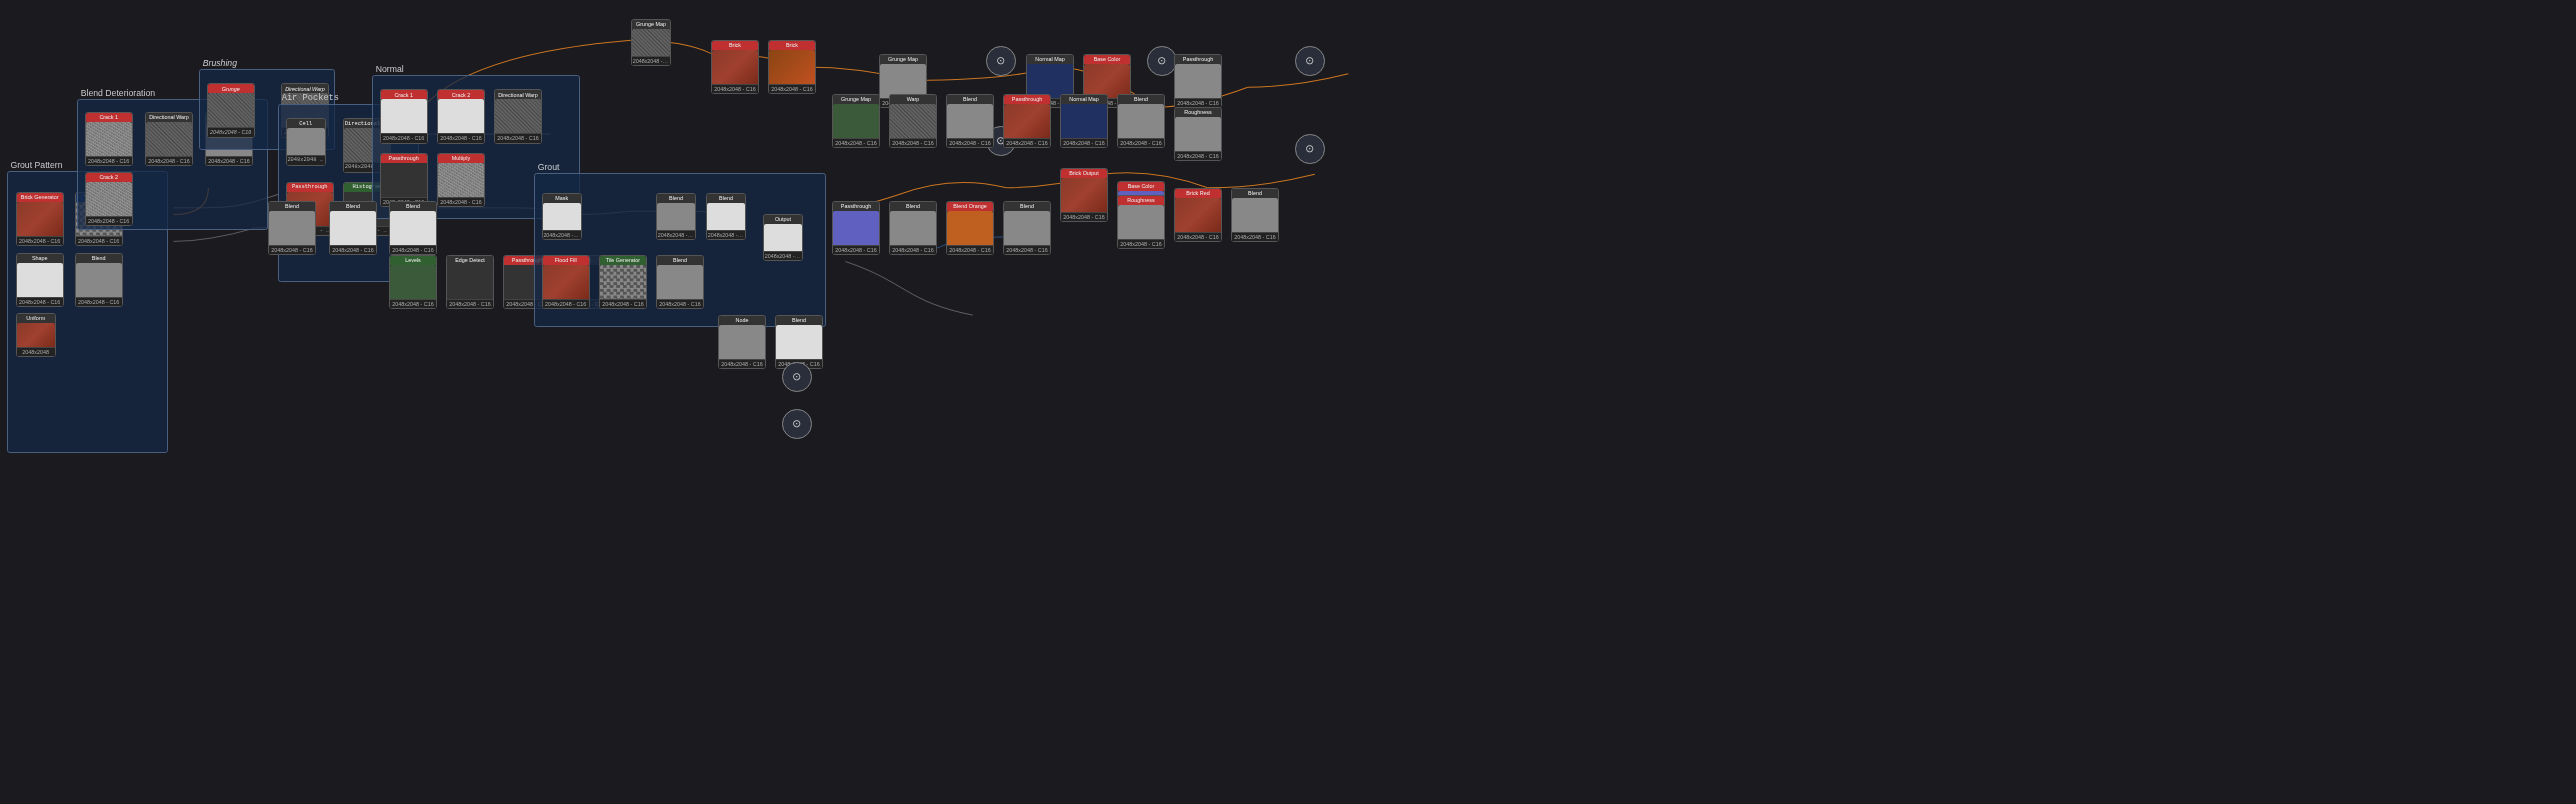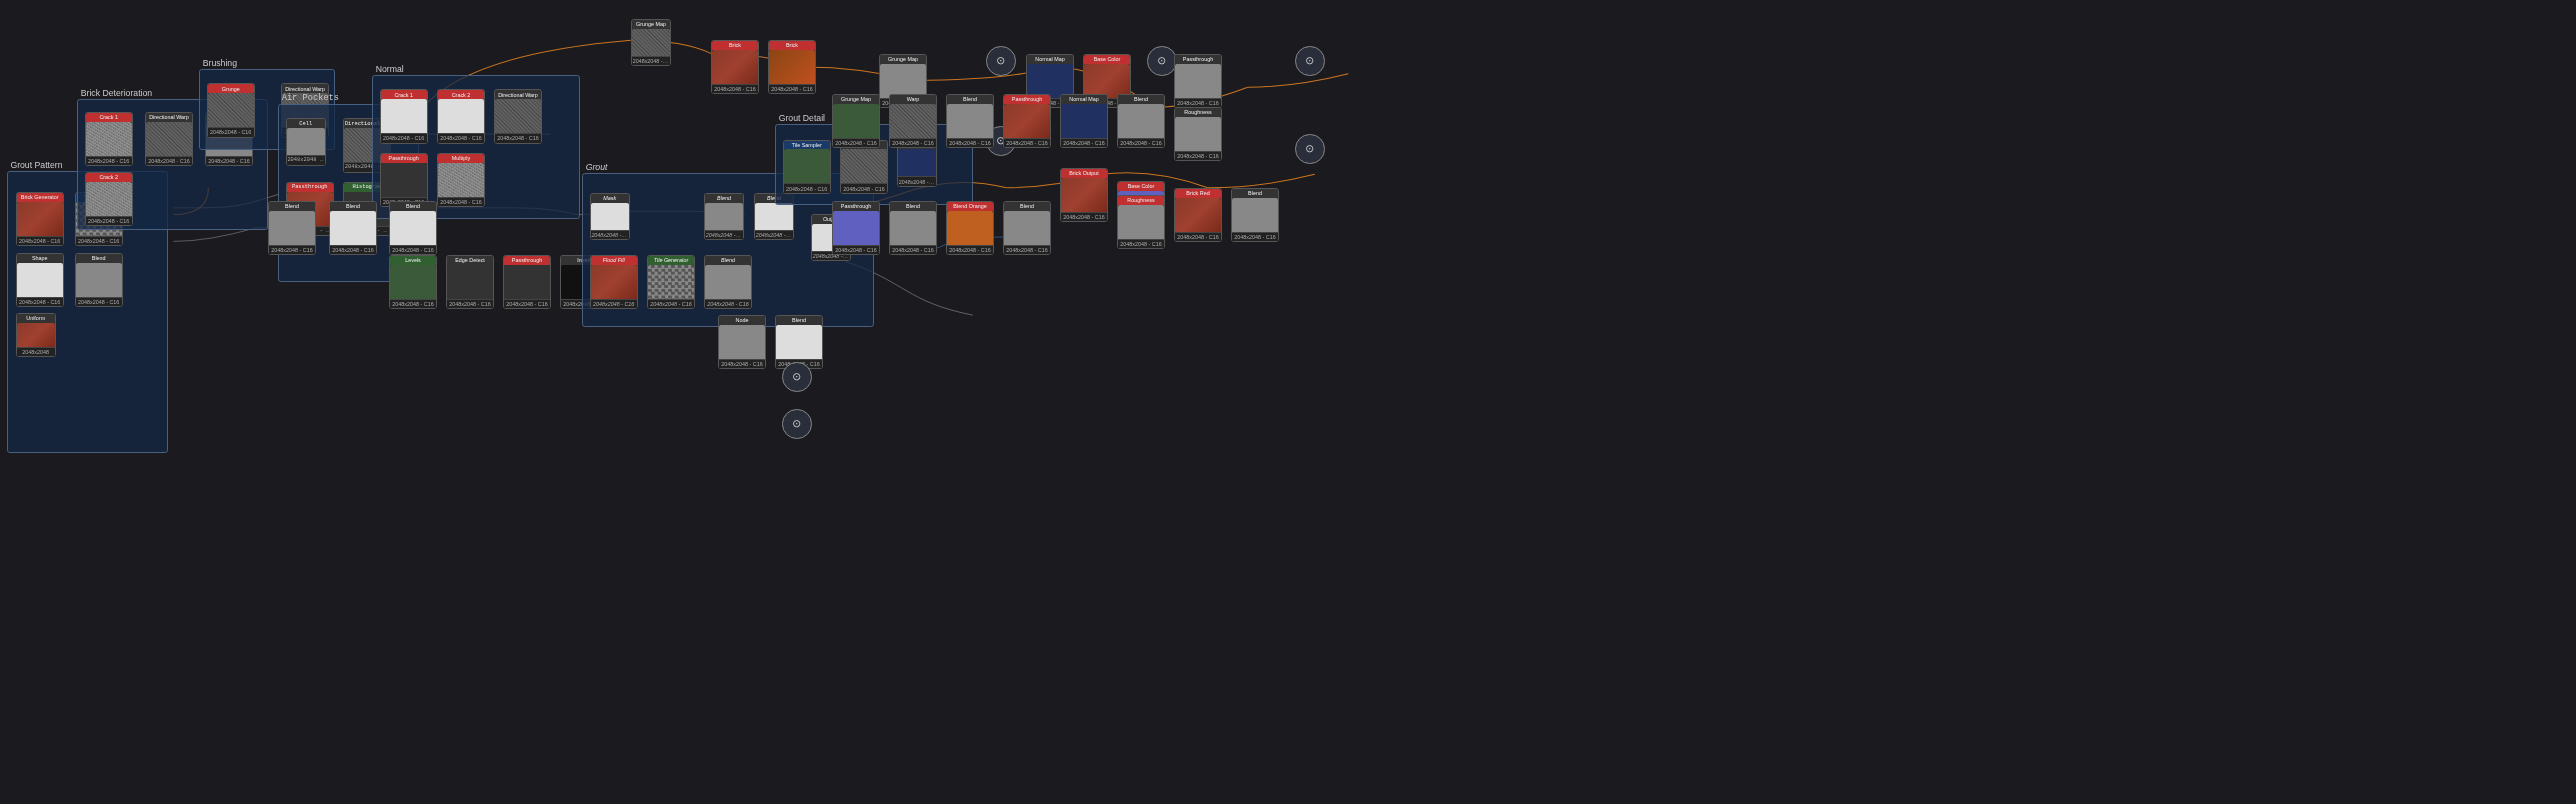--- a/index.html
+++ b/index.html
@@ -189,21 +189,21 @@
     </div>
 
     <div class="node" style="left:8px; top:141px; width:40px;">
       <div class="node-label-top dark">Uniform</div>
       <div class="node-thumb thumb-brick" style="height:24px;"></div>
       <div class="node-label">2048x2048</div>
     </div>
   </div>
 
   <div class="frame" style="left:77px; top:99px; width:191px; height:131px;">
-    <span class="frame-title">Brick Deterioration</span>
+    <span class="frame-title">Blend Deterioration</span>
 
     <div class="node" style="left:6.7px; top:12px;">
       <div class="node-label-top">Crack 1</div>
       <div class="node-thumb thumb-crack"></div>
       <div class="node-label">2048x2048 - C16</div>
     </div>
 
     <div class="node" style="left:67px; top:12px;">
       <div class="node-label-top dark">Directional Warp</div>
       <div class="node-thumb thumb-noise"></div>
@@ -216,21 +216,21 @@
       <div class="node-label">2048x2048 - C16</div>
     </div>
 
     <div class="node" style="left:6.7px; top:72px;">
       <div class="node-label-top">Crack 2</div>
       <div class="node-thumb thumb-crack"></div>
       <div class="node-label">2048x2048 - C16</div>
     </div>
   </div>
 
-  <div class="frame" style="left:199px; top:69px; width:136px; height:81px;">
+  <div class="frame" style="left:199px; top:69px; width:136px; height:81px;font-style:italic;">
     <span class="frame-title">Brushing</span>
 
     <div class="node" style="left:6.7px; top:13.4px;">
       <div class="node-label-top">Grunge</div>
       <div class="node-thumb thumb-noise"></div>
       <div class="node-label">2048x2048 - C16</div>
     </div>
 
     <div class="node" style="left:81px; top:13.4px;">
       <div class="node-label-top dark">Directional Warp</div>
@@ -336,21 +336,21 @@
     <div class="node-thumb thumb-dark"></div>
     <div class="node-label">2048x2048 - C16</div>
   </div>
 
   <div class="node" style="left:560px; top:255px;">
     <div class="node-label-top dark">Invert</div>
     <div class="node-thumb thumb-black"></div>
     <div class="node-label">2048x2048 - C16</div>
   </div>
 
-  <div class="frame" style="left:582px; top:173px; width:292px; height:154px;font-style:italic;">
+  <div class="frame" style="left:534px; top:173px; width:292px; height:154px;">
     <span class="frame-title">Grout</span>
 
     <div class="node" style="left:6.7px; top:19px; width:40px;">
       <div class="node-label-top dark">Mask</div>
       <div class="node-thumb thumb-white" style="height:27px;"></div>
       <div class="node-label">2048x2048 - C16</div>
     </div>
 
     <div class="node" style="left:6.7px; top:81px;">
       <div class="node-label-top">Flood Fill</div>
@@ -383,41 +383,20 @@
     </div>
 
     <div class="node" style="left:228px; top:40px; width:40px;">
       <div class="node-label-top dark">Output</div>
       <div class="node-thumb thumb-white" style="height:27px;"></div>
       <div class="node-label">2048x2048 - C16</div>
     </div>
   </div>
 
 
-  <div class="frame" style="left:775px; top:124px; width:198px; height:81px;">
-    <span class="frame-title">Grout Detail</span>
-
-    <div class="node" style="left:6.7px; top:14.8px;">
-      <div class="node-label-top blue">Tile Sampler</div>
-      <div class="node-thumb thumb-green"></div>
-      <div class="node-label">2048x2048 - C16</div>
-    </div>
-
-    <div class="node" style="left:64px; top:14.8px;">
-      <div class="node-label-top dark">Warp</div>
-      <div class="node-thumb thumb-noise"></div>
-      <div class="node-label">2048x2048 - C16</div>
-    </div>
-
-    <div class="node" style="left:121px; top:14.8px; width:40px;">
-      <div class="node-label-top dark">Blend</div>
-      <div class="node-thumb thumb-darkblue" style="height:27px;"></div>
-      <div class="node-label">2048x2048 - C16</div>
-    </div>
-  </div>
 
   <div class="node" style="left:631px; top:19px; width:40px;">
     <div class="node-label-top dark">Grunge Map</div>
     <div class="node-thumb thumb-noise" style="height:27px;"></div>
     <div class="node-label">2048x2048 - C16</div>
   </div>
 
   <div class="node" style="left:711px; top:40px;">
     <div class="node-label-top">Brick</div>
     <div class="node-thumb thumb-brick"></div>

